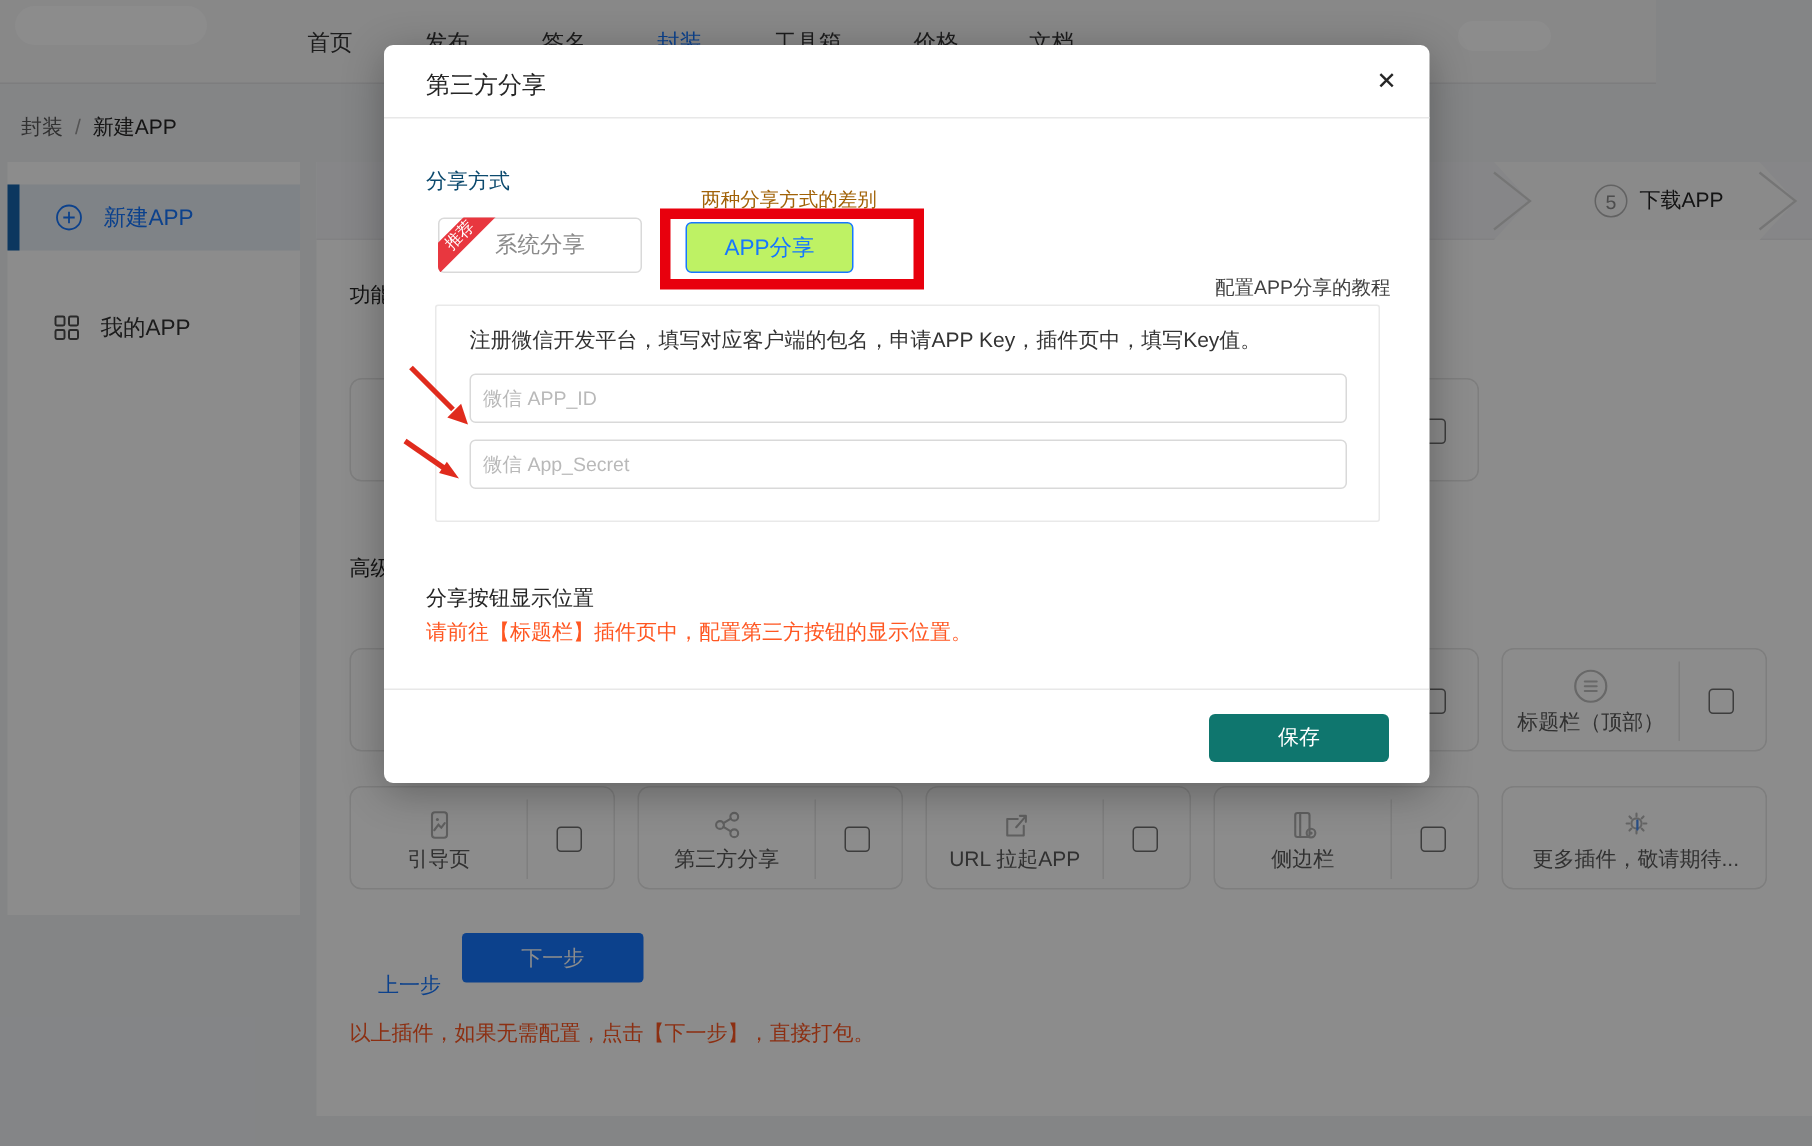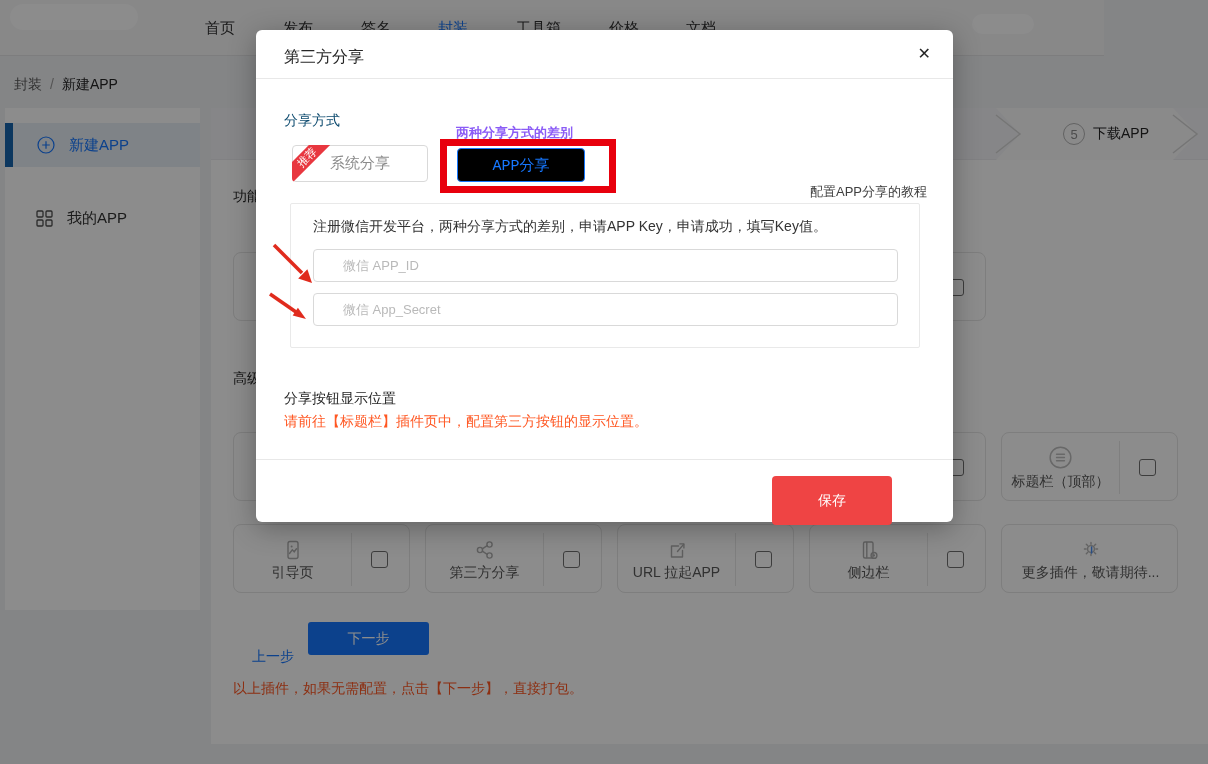--- a/index.html
+++ b/index.html
@@ -53,41 +53,41 @@
   
   .overlay { left:0; top:0; width:1208px; height:764px; background:rgba(0,0,0,0.45); z-index:10; }
 
   .modal { left:256px; top:30px; width:697px; height:492px; background:#fff; border-radius:6px;
            box-shadow:0 6px 28px rgba(0,0,0,0.3); z-index:20; }
   .modal-title { position:absolute; left:28px; top:17px; font-size:16px; font-weight:500; color:#262626; }
   .modal-close { position:absolute; right:22px; top:14px; font-size:16px; font-weight:700; color:#262626; cursor:pointer; }
   .modal-hdiv { position:absolute; left:0; top:48px; width:697px; height:1px; background:#e8e8e8; }
 
   .share-mode-label { position:absolute; left:28px; top:82px; font-size:14px; color:#0c4a6e; }
-  .diff-link { position:absolute; left:200px; top:94px; width:140px; text-align:left; font-size:13px; color:#8b5cf6; cursor:pointer;font-weight:bold; }
+  .diff-link { position:absolute; left:200px; top:94px; width:140px; text-align:center; font-size:13px; color:#a16207; cursor:pointer; }
 
   .sys-btn { position:absolute; left:36px; top:115px; width:136px; height:37px; background:#fff;
              border:1px solid #d9d9d9; border-radius:4px; font-size:15px; color:#8c8c8c; cursor:pointer; }
   .ribbon-wrap { position:absolute; left:36px; top:115px; width:136px; height:37px; border-radius:4px; overflow:hidden; pointer-events:none; }
   .ribbon { position:absolute; left:-24px; top:5px; width:78px; transform:rotate(-45deg); background:#e8373f;
             color:#fff; font-size:11px; line-height:15px; text-align:center; }
-  .app-btn { position:absolute; left:201px; top:118px; width:128px; height:34px; background:#000000;
-             border:1px solid #1677ff; border-radius:4px; font-size:15px; color:#1677ff; cursor:pointer;font-family:Liberation Mono, monospace; }
+  .app-btn { position:absolute; left:201px; top:118px; width:112px; height:34px; background:#bef264;
+             border:1px solid #1677ff; border-radius:4px; font-size:15px; color:#1677ff; cursor:pointer; }
   .tutorial-link { position:absolute; right:26px; top:153px; font-size:13px; color:#404040; cursor:pointer; }
 
   .wx-panel { position:absolute; left:34px; top:173px; width:630px; height:145px; border:1px solid #e9e9e9; border-radius:2px; }
   .wx-instruction { position:absolute; left:22px; top:14px; font-size:14px; color:#333; }
   .wx-input { position:absolute; left:22px; width:585px; height:33px; border:1px solid #d9d9d9; border-radius:4px;
-              padding:0 29px; font-size:13px; color:#333; outline:none; font-family:inherit; }
+              padding:0 8px; font-size:13px; color:#333; outline:none; font-family:inherit; }
   .wx-input::placeholder { color:#b9b9b9; }
 
   .pos-label { position:absolute; left:28px; top:360px; font-size:14px; color:#262626; }
   .pos-hint  { position:absolute; left:28px; top:383px; font-size:14px; color:#ff5722; }
   .modal-fdiv { position:absolute; left:0; top:429px; width:697px; height:1px; background:#e8e8e8; }
-  .save-btn { position:absolute; left:516px; top:446px; width:120px; height:49px; background:#ef4444; color:#fff;
+  .save-btn { position:absolute; left:550px; top:446px; width:120px; height:32px; background:#0f766e; color:#fff;
               font-size:14px; border:none; border-radius:4px; cursor:pointer; }
 
   
   .anno-box { left:440px; top:139px; width:176px; height:54px; border:7px solid #e8000d; z-index:30; }
   .anno-arrow { z-index:30; }
 </style>
 </head>
 <body>
 
 <div class="abs topnav">
@@ -281,21 +281,21 @@
 
   <button class="sys-btn">系统分享</button>
   <div class="ribbon-wrap">
     <span class="ribbon">推荐</span>
   </div>
   <button class="app-btn">APP分享</button>
 
   <div class="tutorial-link">配置APP分享的教程</div>
 
   <div class="wx-panel">
-    <div class="wx-instruction">注册微信开发平台，两种分享方式的差别，申请APP Key，申请成功，填写Key值。</div>
+    <div class="wx-instruction">注册微信开发平台，填写对应客户端的包名，申请APP Key，插件页中，填写Key值。</div>
     <input class="wx-input" style="top: 45px;" placeholder="微信 APP_ID">
     <input class="wx-input" style="top: 89px;" placeholder="微信 App_Secret">
   </div>
 
   <div class="pos-label">分享按钮显示位置</div>
   <div class="pos-hint">请前往【标题栏】插件页中，配置第三方按钮的显示位置。</div>
 
   <div class="modal-fdiv"></div>
   <button class="save-btn">保存</button>
 </div>

